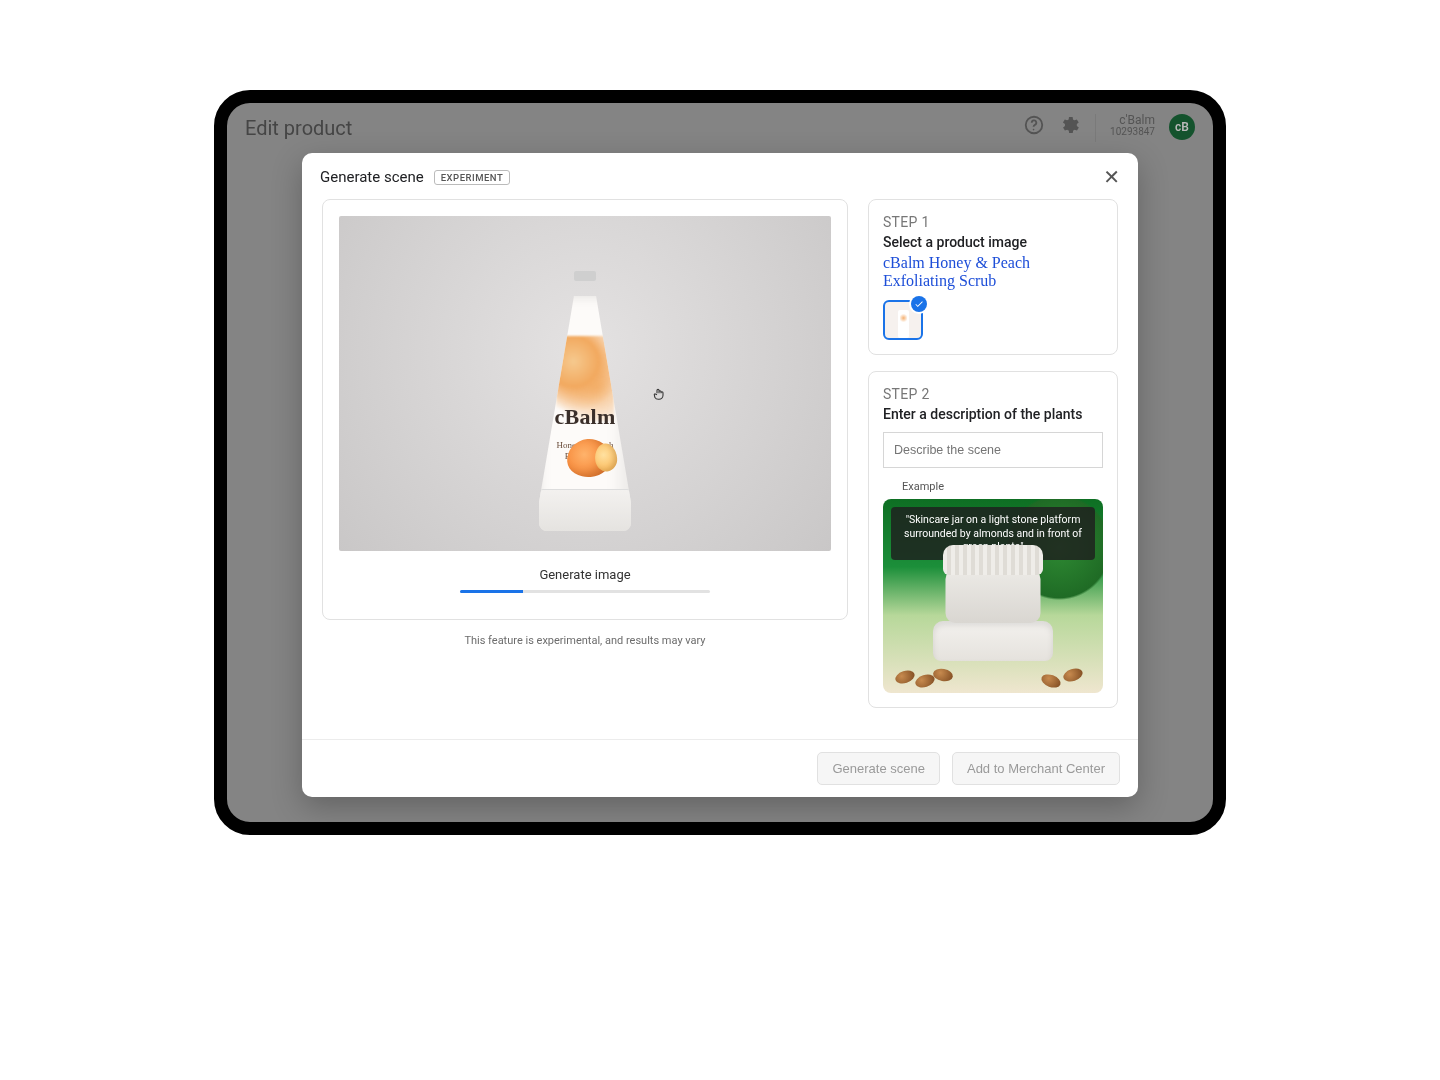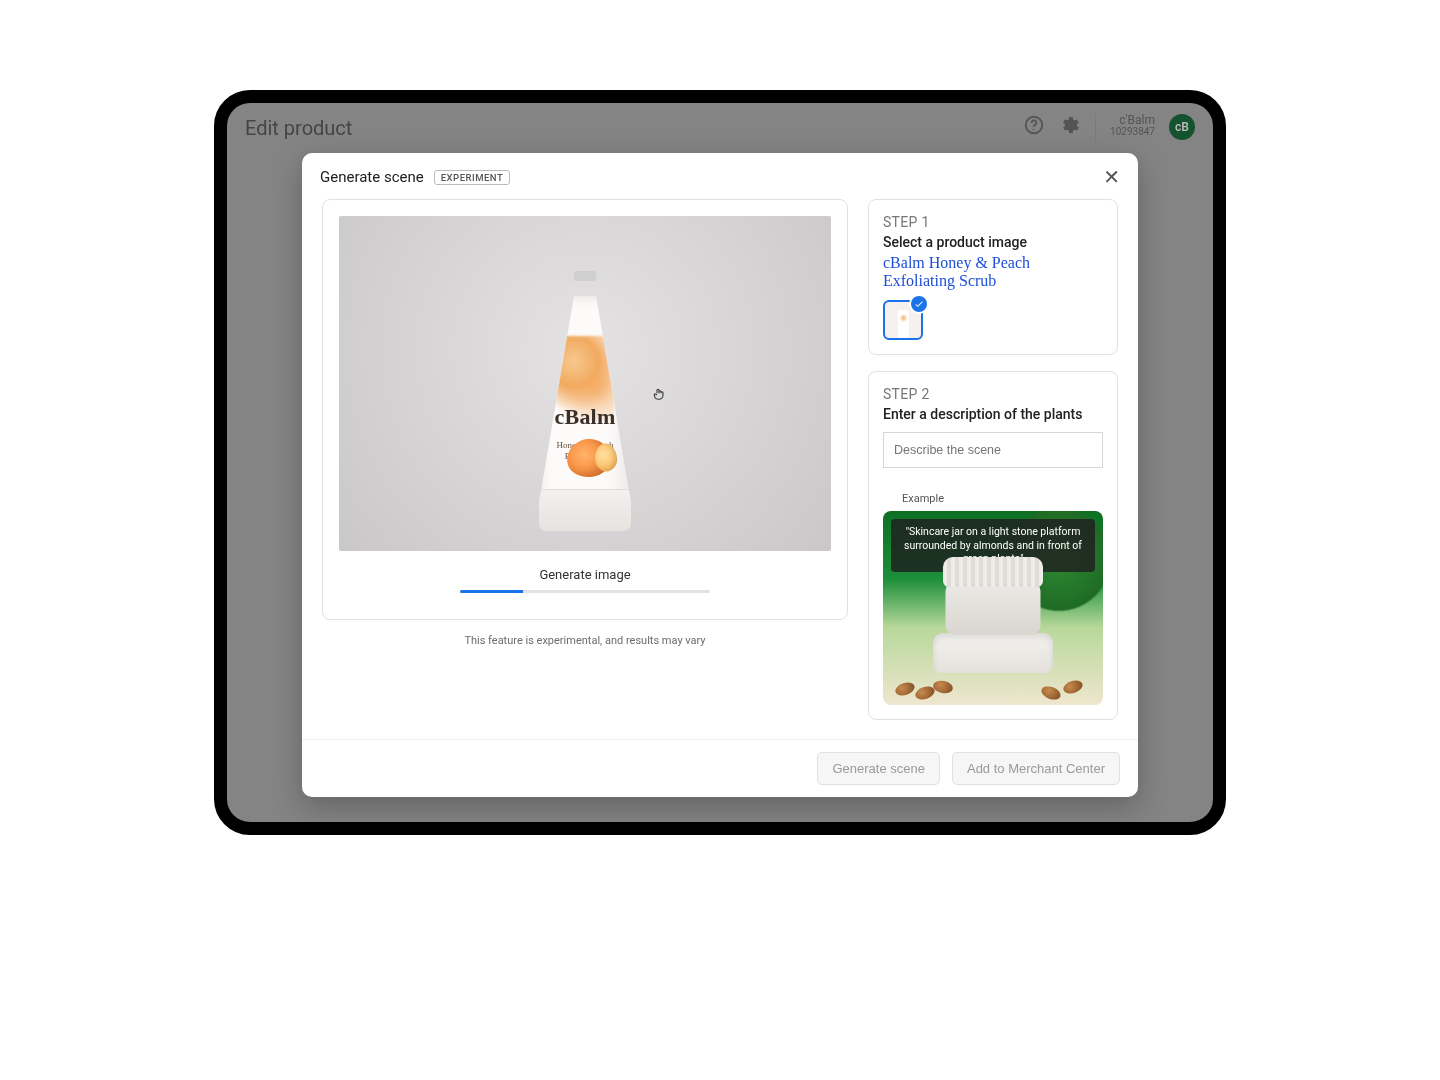--- a/index.html
+++ b/index.html
@@ -147,21 +147,21 @@
     position:absolute; top:-6px; right:-6px; width:16px; height:16px; background:#1a73e8; border-radius:50%;
     display:flex; align-items:center; justify-content:center; box-shadow:0 0 0 2px #fff;
   }
   .thumb .check svg{ width:10px; height:10px; fill:#fff; }
 
   .input {
     margin-top:10px; width:100%; height:36px; border:1px solid #d6d6d6; border-radius:0;
     padding:4px 10px; font-size:12.5px; color:#555; background:#fff;
   }
   .hint { margin-top:8px; font-size:10.5px; line-height:1.35; color:#6b6b6b; }
-  .ex-label { margin-top:24px; font-size:11px; color:#555;padding-left:19px; }
+  .ex-label { margin-top:12px; font-size:11px; color:#555;padding-left:19px; }
   .ex-img {
     margin-top:6px; width:100%; height:194px; border-radius:8px; position:relative; overflow:hidden;
     background:
       radial-gradient(circle at 80% 25%, #2e8a33 0%, #1f6b25 22%, rgba(31,107,37,0) 23%),
       linear-gradient(180deg,#0e6f23 0%, #1c8f3a 35%, #b7d89a 60%, #efe6cf 100%);
   }
   .ex-caption {
     position:absolute; top:8px; left:8px; right:8px;
     background: rgba(30,30,30,.82); color:#fff; font-size:10.5px; line-height:1.3;
     padding:6px 8px; border-radius:4px; text-align:center;

